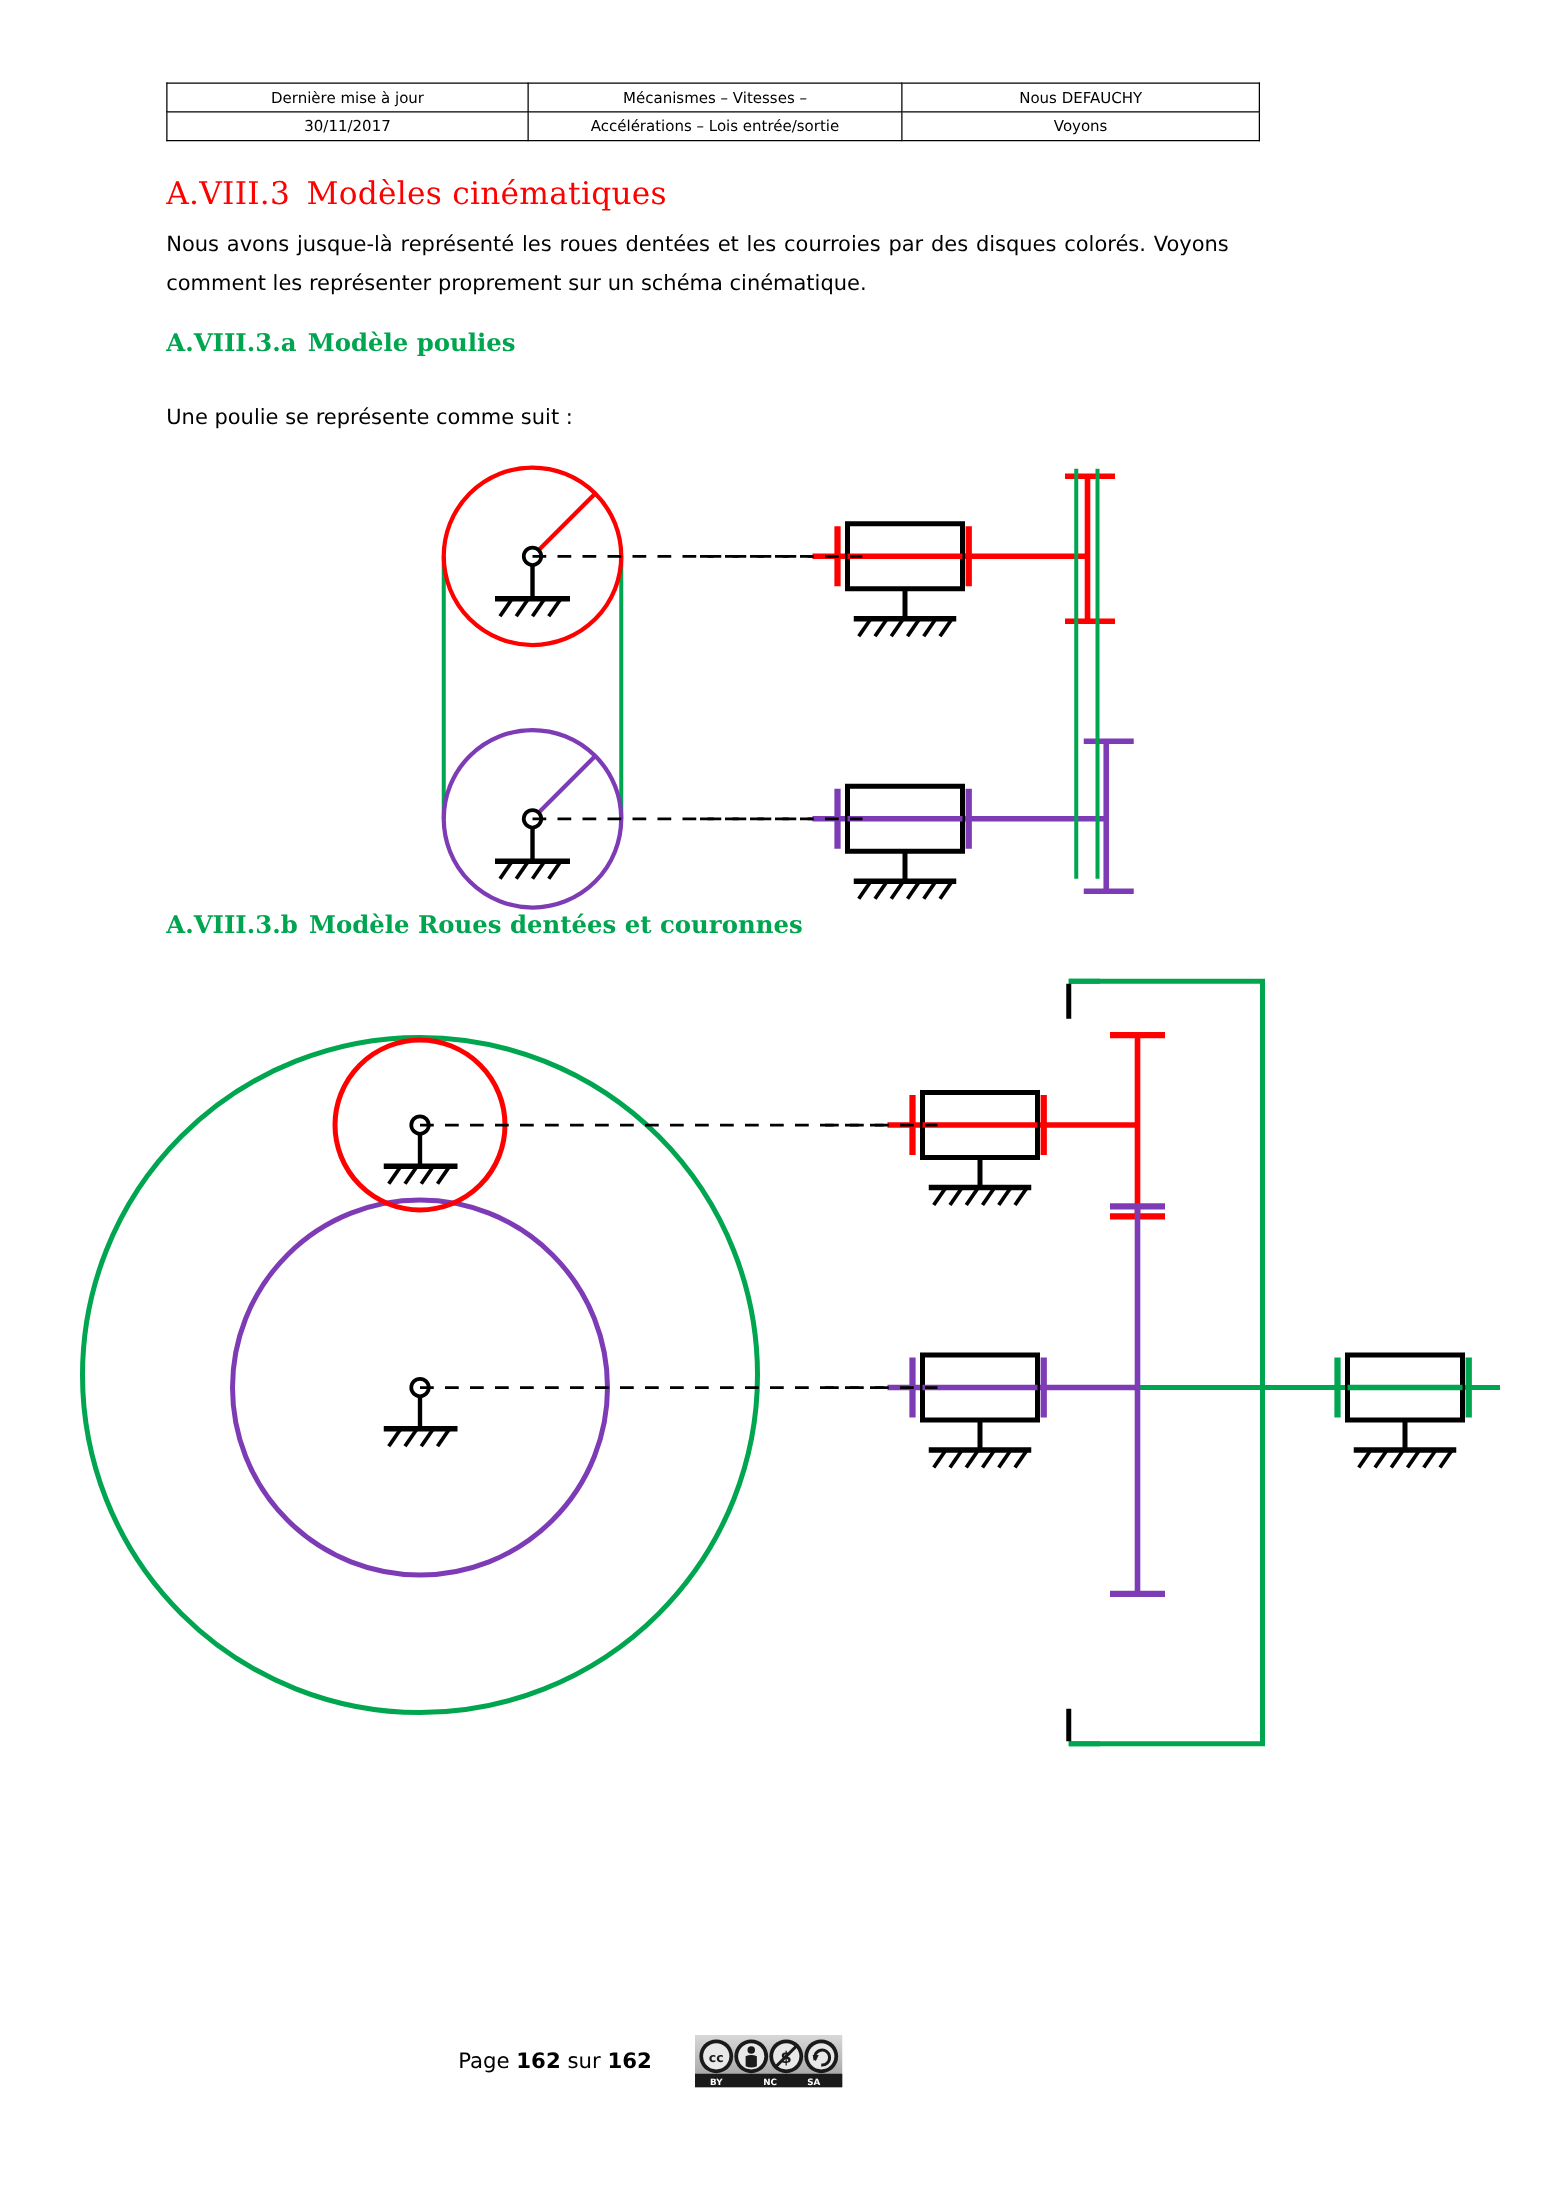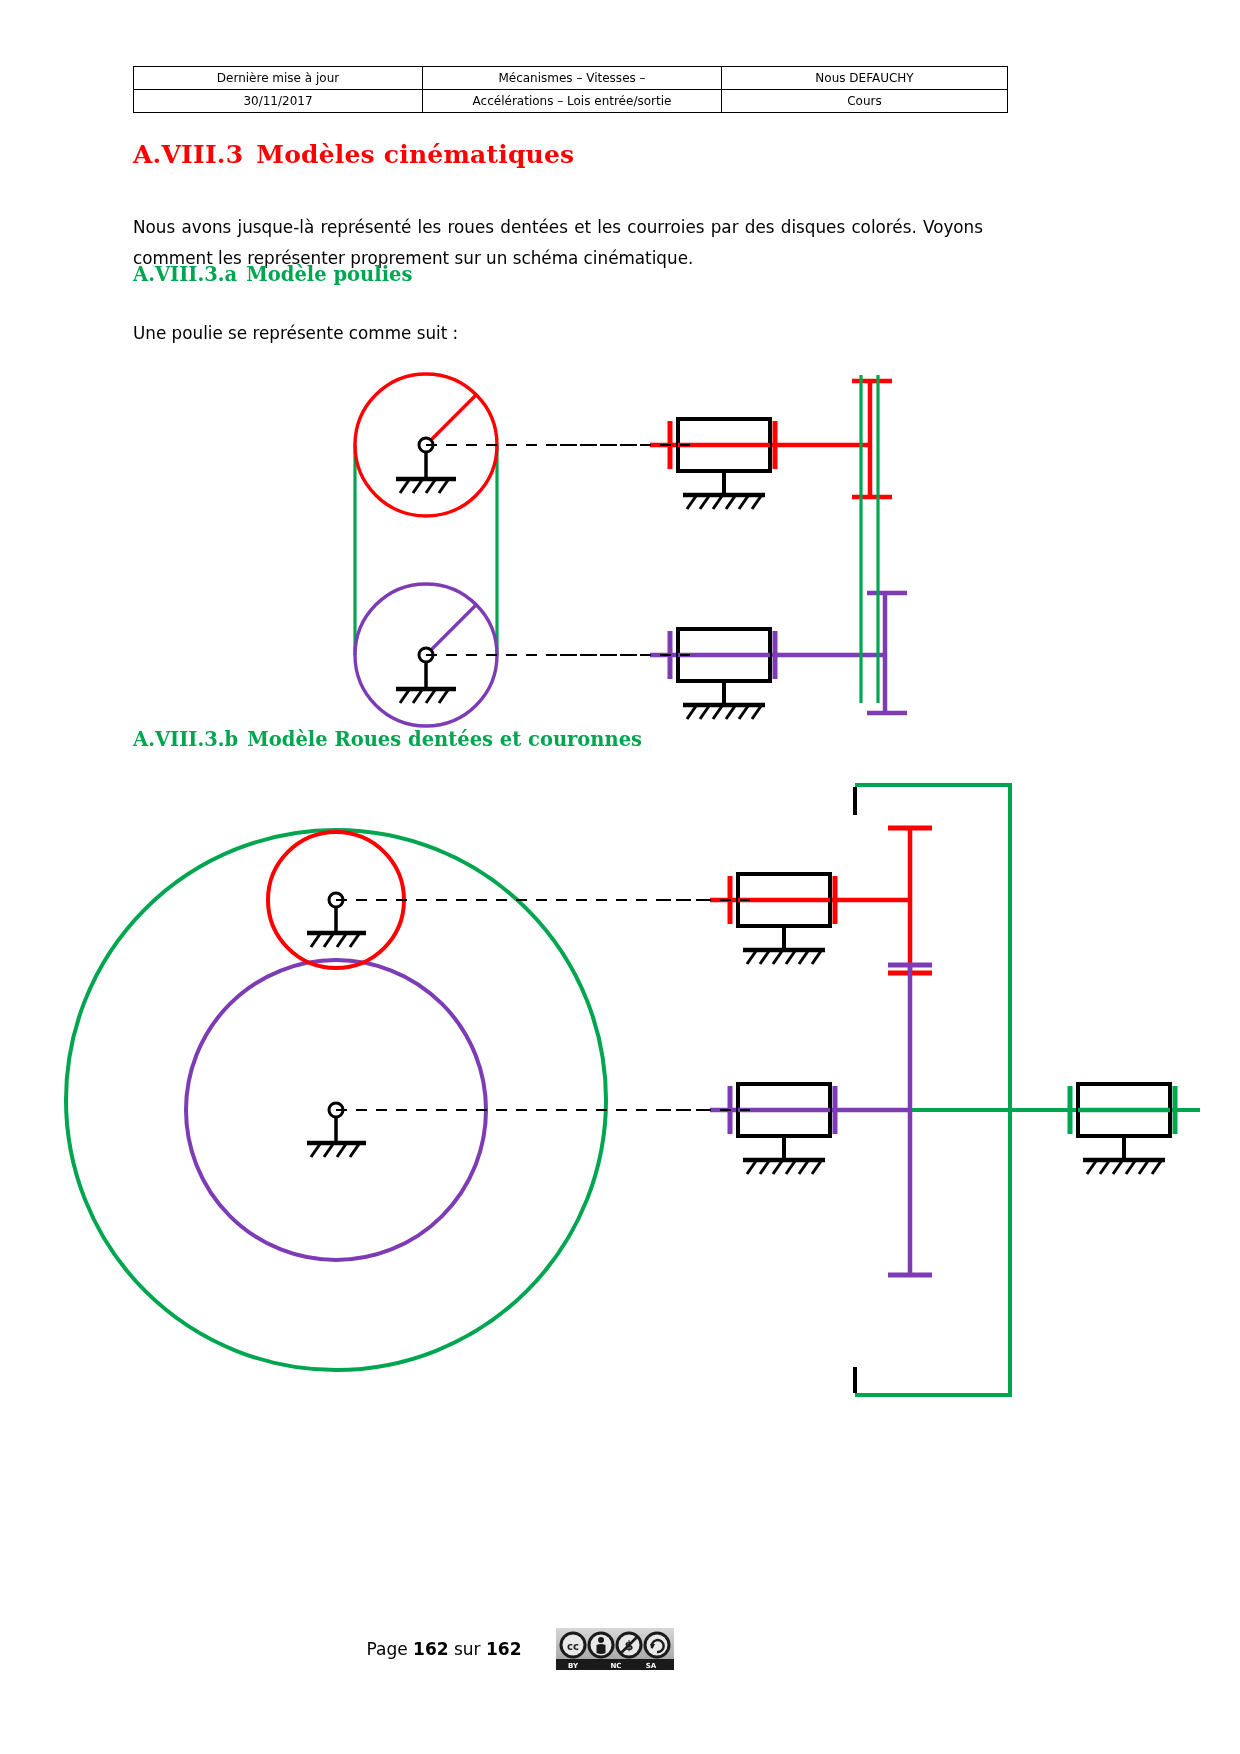--- a/index.html
+++ b/index.html
@@ -45,39 +45,39 @@
   .col-a { width: 280px; }
   .col-b { width: 290px; }
   .col-c { width: 277px; }
 
   
   .h1-red {
     position: absolute;
     left: 133px;
     top: 140px;
     font-family: "DejaVu Serif", serif;
-    font-weight: bold;
+    font-weight: normal;
     font-size: 25px;
     color: #FF0000;
     letter-spacing: 0.2px;
     white-space: nowrap;
   }
   .h1-red .num { margin-right: 13px; }
 
   .para {
     position: absolute;
     left: 133px;
     width: 850px;
     font-family: "DejaVu Sans", sans-serif;
     font-size: 16.8px;
     line-height: 31px;
     color: #000;
     text-align: justify;
   }
-  #para1 { top: 212px; }
+  #para1 { top: 180px; }
   #para2 { top: 318px; }
 
   .h2-green {
     position: absolute;
     left: 133px;
     font-family: "DejaVu Serif", serif;
     font-weight: bold;
     font-size: 19.5px;
     color: #00A550;
     white-space: nowrap;
@@ -123,21 +123,21 @@
   <table class="header-table">
     <tbody>
         <tr>
       <td class="col-a">Dernière mise à jour</td>
       <td class="col-b">Mécanismes – Vitesses –</td>
       <td class="col-c">Nous DEFAUCHY</td>
     </tr>
     <tr>
       <td class="col-a">30/11/2017</td>
       <td class="col-b">Accélérations – Lois entrée/sortie</td>
-      <td class="col-c">Cours</td>
+      <td class="col-c">Voyons</td>
     </tr>
   </tbody>
     </table>
 
   <div class="h1-red">
     <span class="num">A.VIII.3</span><span>Modèles cinématiques</span>
   </div>
 
   <div class="para" id="para1">Nous avons jusque-là représenté les roues dentées et les courroies par des disques colorés. Voyons comment les représenter proprement sur un schéma cinématique.</div>
 

